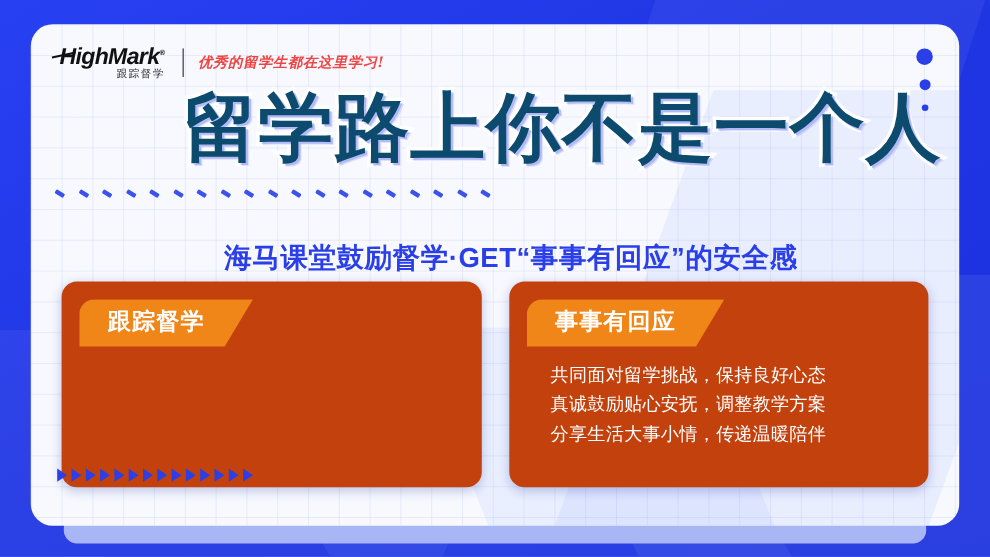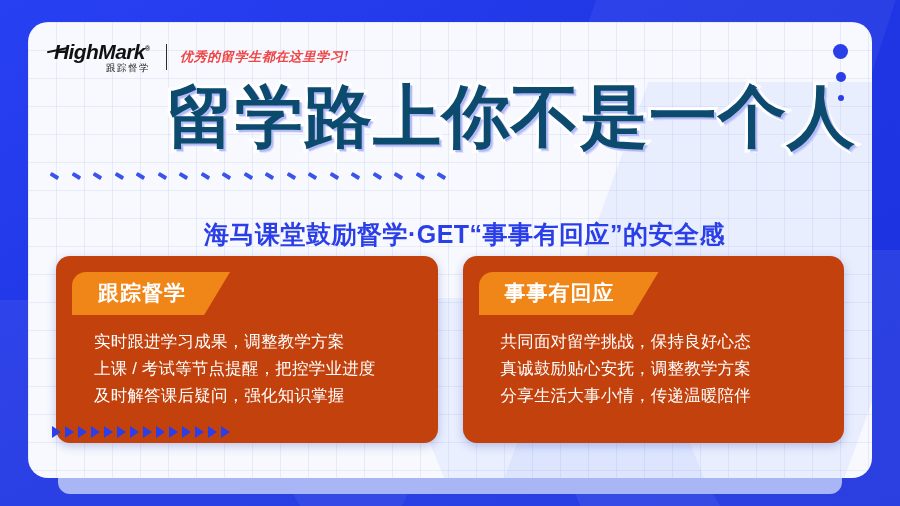--- a/index.html
+++ b/index.html
@@ -356,25 +356,20 @@
           <i></i>
           <i></i>
       </div>
 
       <div class="subtitle">海马课堂鼓励督学·GET“事事有回应”的安全感</div>
 
       <div class="cards">
 
         <div class="card">
           <div class="card-tab">跟踪督学</div>
-          <div class="card-body">
-            <span class="line">实时跟进学习成果，调整教学方案</span>
-            <span class="line">上课 / 考试等节点提醒，把控学业进度</span>
-            <span class="line">及时解答课后疑问，强化知识掌握</span>
-          </div>
         </div>
 
         <div class="card">
           <div class="card-tab">事事有回应</div>
           <div class="card-body">
             <span class="line">共同面对留学挑战，保持良好心态</span>
             <span class="line">真诚鼓励贴心安抚，调整教学方案</span>
             <span class="line">分享生活大事小情，传递温暖陪伴</span>
           </div>
         </div>

